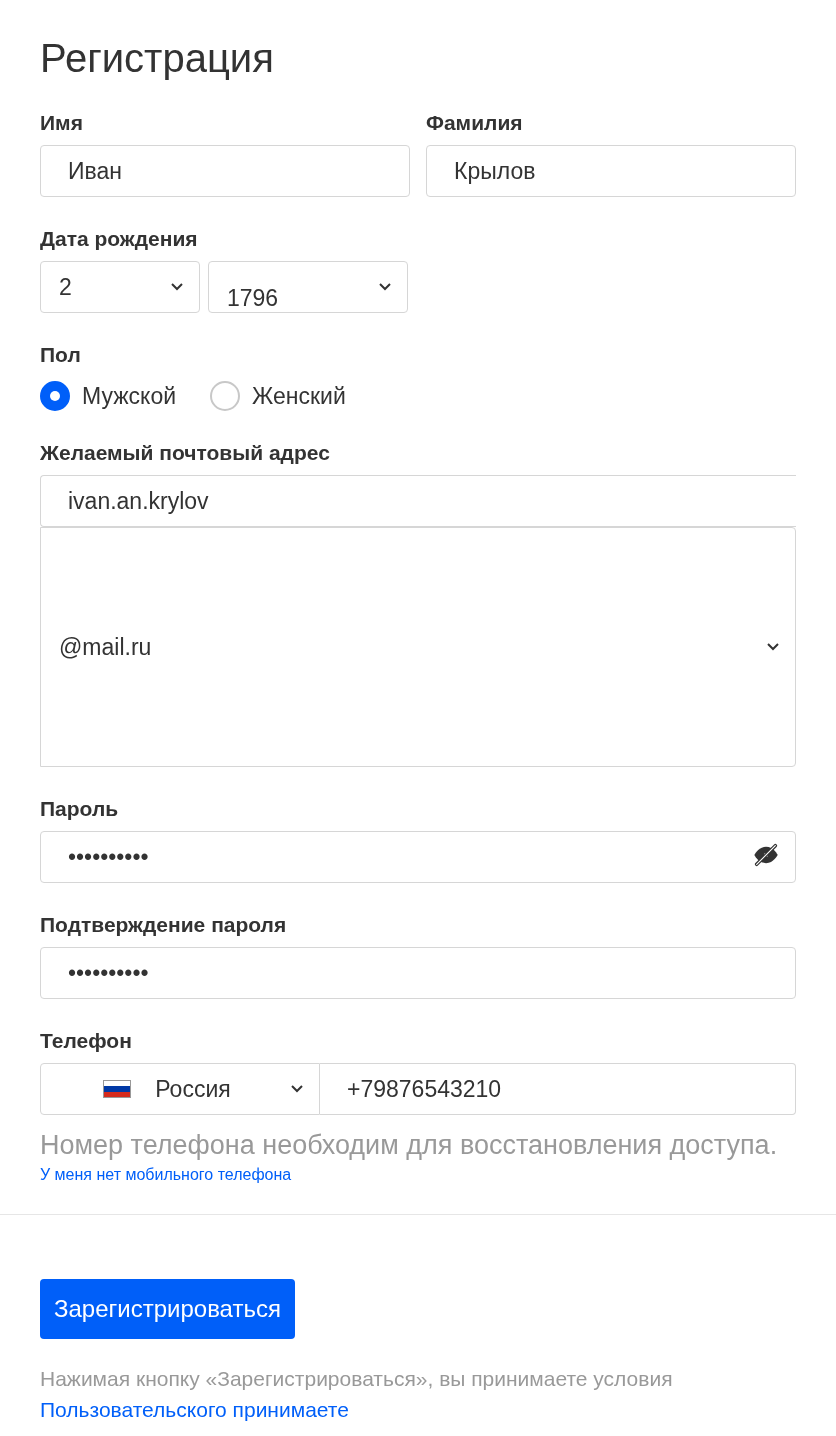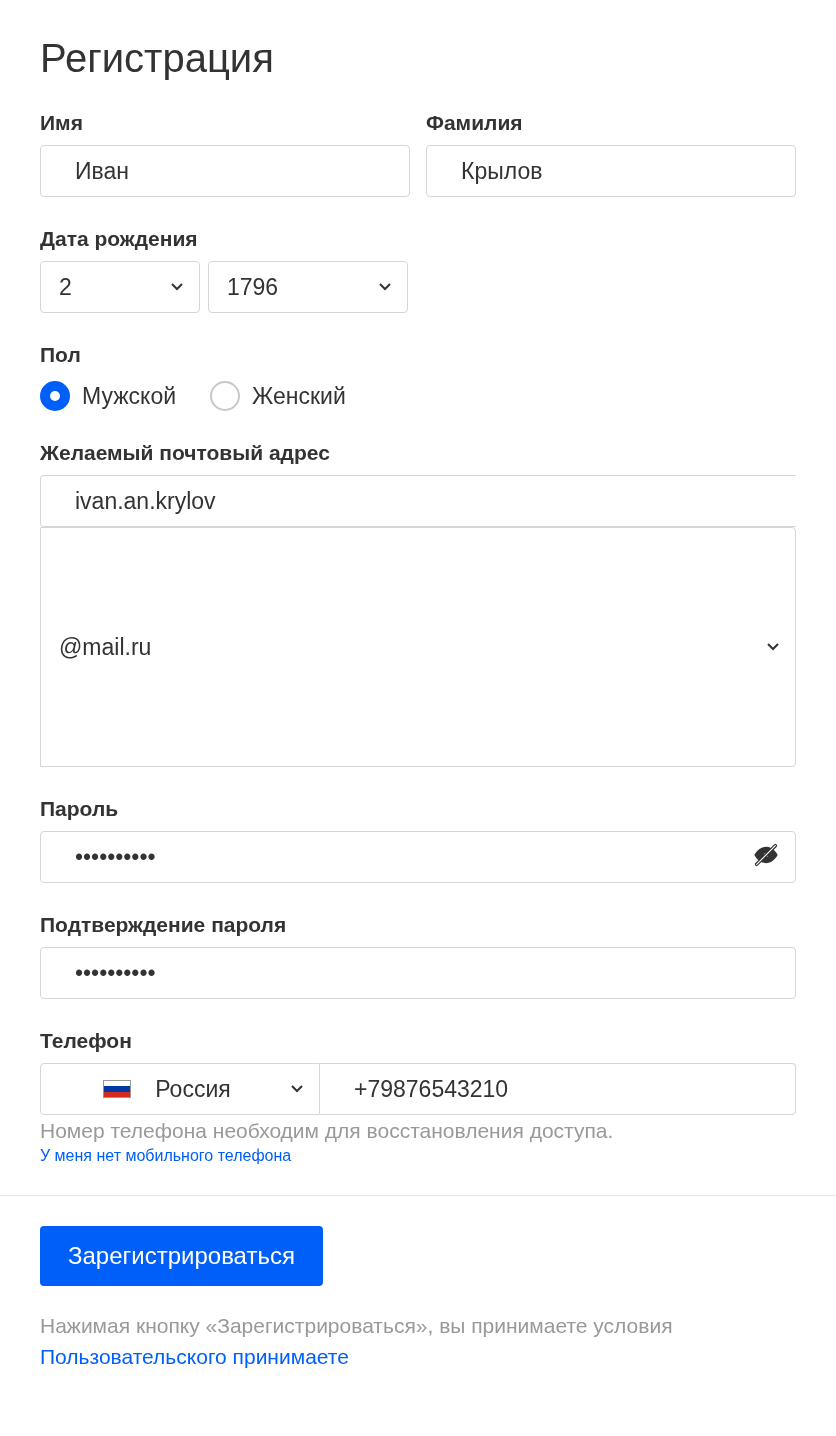--- a/index.html
+++ b/index.html
@@ -24,21 +24,21 @@
     font-size: 21px;
     font-weight: 700;
     color: #333;
     margin-bottom: 10px;
   }
   .text-input {
     width: 100%;
     height: 52px;
     border: 1px solid #d6d6d6;
     border-radius: 4px;
-    padding: 0 34px;
+    padding: 0 27px;
     font-size: 23px;
     font-family: inherit;
     color: #333;
     background: #fff;
   }
   .selects-row { display: flex; gap: 8px; }
   .select {
     position: relative;
     height: 52px;
     border: 1px solid #d6d6d6;
@@ -46,21 +46,21 @@
     background: #fff;
     display: flex;
     align-items: center;
     padding: 0 44px 0 18px;
     font-size: 23px;
     cursor: pointer;
     flex: 1;
   }
   .select.day   { flex: 0 0 160px; }
   .select.month { flex: 1; }
-  .select.year  { flex: 0 0 200px; }
+  .select.year  { flex: 0 0 200px; align-items: flex-end; }
   .select .caret {
     position: absolute;
     right: 16px;
     top: 50%;
     transform: translateY(-50%);
   }
   .caret svg { display: block; }
   .radio-row { display: flex; gap: 34px; padding-top: 4px; align-items: center; }
   .radio-option { display: flex; align-items: center; gap: 12px; cursor: pointer; }
   .radio-visual {
@@ -101,32 +101,32 @@
     width: 28px; height: 18px; position: relative;
     border: 1px solid #999;
     display: inline-block; margin-right: 8px;
     background: linear-gradient(to bottom, #fff 0 33.3%, #0039a6 33.3% 66.6%, #d52b1e 66.6% 100%);
   }
   .phone-row .text-input {
     border-top-left-radius: 0; border-bottom-left-radius: 0;
     border-left: none;
   }
   .hint {
-    font-size: 21px; color: #999; line-height: 1.5;
+    font-size: 27px; color: #999; margin-top: 10px; line-height: 1.5;
   }
   .link { color: #005ff9; text-decoration: none; cursor: pointer; }
   .divider {
     border: none; border-top: 1px solid #e6e6e6;
     margin: 30px -40px 30px -40px;
   }
   .submit-btn {
     background: #005ff9; color: #fff;
     border: none; border-radius: 4px;
     font-size: 24px; font-family: inherit;
-    padding: 16px 28px; cursor: pointer;
+    padding: 16px 14px; cursor: pointer; margin-top: 34px;
   }
   .agreement {
     font-size: 21px; color: #999; margin-top: 24px; line-height: 1.5;
   }
 </style>
 </head>
 <body>
 
 <div class="container">
   <h1>Регистрация</h1>

